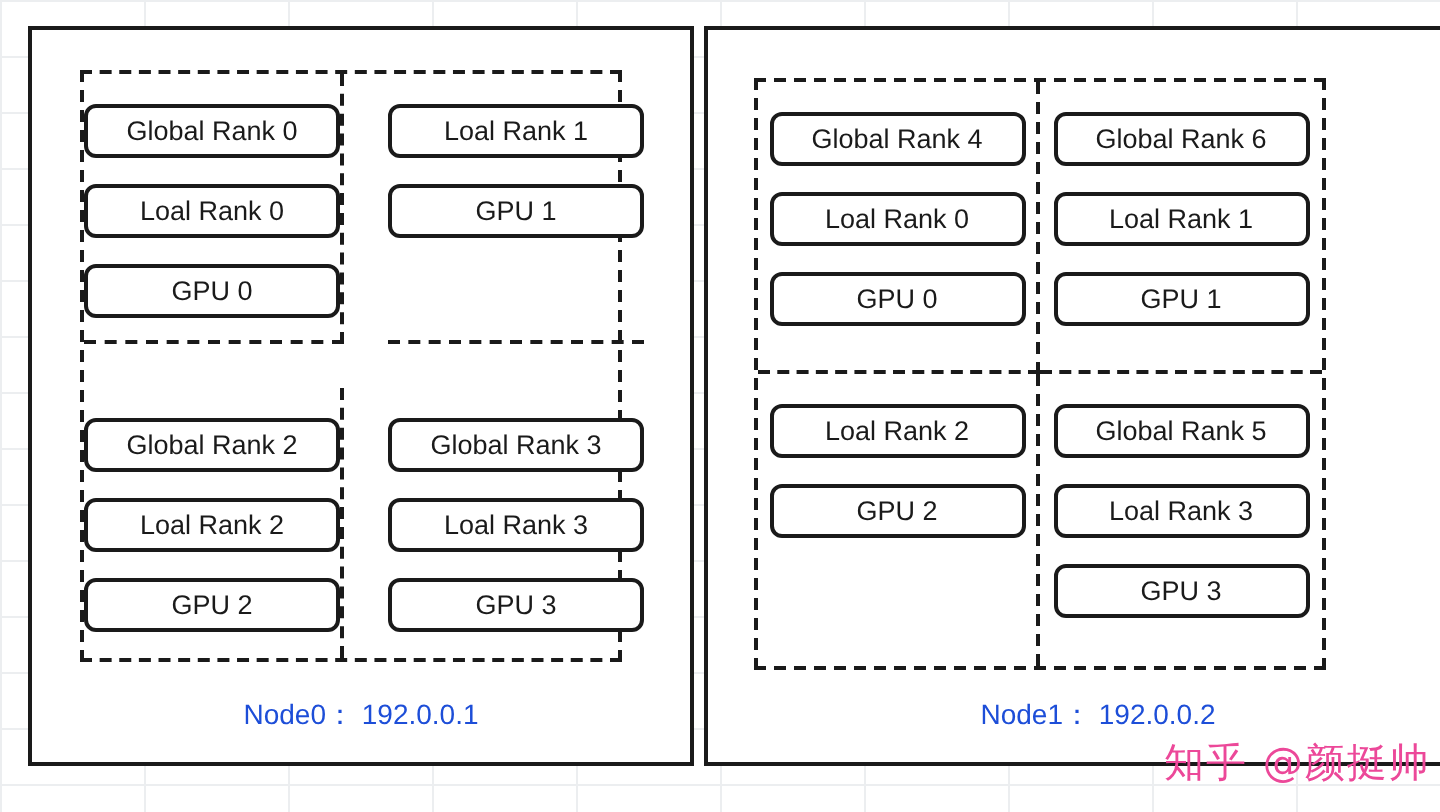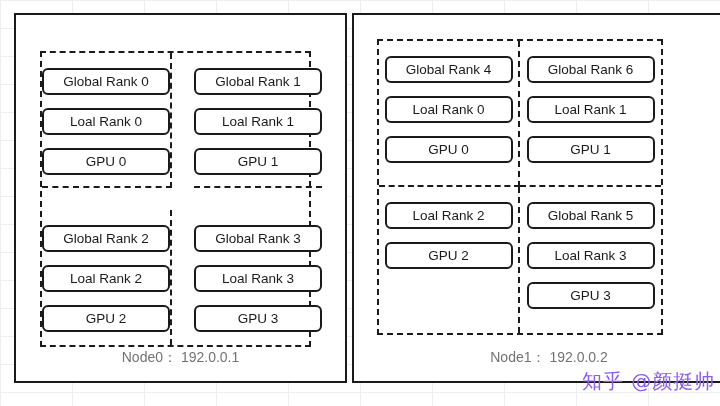--- a/index.html
+++ b/index.html
@@ -48,21 +48,21 @@
   
   .rank-grid {
     position: absolute;
     box-sizing: border-box;
     border: 2px dashed #1a1a1a;
     display: grid;
     grid-template-columns: 1fr 1fr;
     grid-template-rows: 1fr 1fr;
   }
   #node-panel-0 .rank-grid {
-    left: 24px;  top: 36px;
+    left: 24px;  top: 20px;
     width: 271px; height: 296px; gap: 22px;
   }
   #node-panel-1 .rank-grid {
     left: 23px;  top: 24px;
     width: 286px; height: 296px;
   }
 
   .rank-cell {
     box-sizing: border-box;
     display: flex;
@@ -93,31 +93,31 @@
   }
 
   
   .node-label {
     position: absolute;
     left: 0;
     right: 0;
     top: 334px;
     text-align: center;
     font-size: 14px;
-    color: #737373;
+    color: #1d4ed8;
     white-space: nowrap;
   }
 
   
   #watermark {
     position: absolute;
     left: 582px;
     top: 368px;
     font-size: 20px;
-    color: #8b5cf6;
+    color: #ec4899;
     white-space: nowrap;
     letter-spacing: 1px;
     z-index: 2;
     pointer-events: none;
     font-family: "DejaVu Sans", sans-serif;
   }
 </style>
 </head>
 <body>
 
@@ -128,21 +128,20 @@
   <div class="node-panel" id="node-panel-0">
     <div class="rank-grid">
 
       <div class="rank-cell col-left row-top">
         <div class="chip">Global Rank 0</div>
         <div class="chip">Loal Rank 0</div>
         <div class="chip">GPU 0</div>
       </div>
 
       <div class="rank-cell row-top">
-        <div class="chip">Global Rank 1</div>
         <div class="chip">Loal Rank 1</div>
         <div class="chip">GPU 1</div>
       </div>
 
       <div class="rank-cell col-left">
         <div class="chip">Global Rank 2</div>
         <div class="chip">Loal Rank 2</div>
         <div class="chip">GPU 2</div>
       </div>
 

